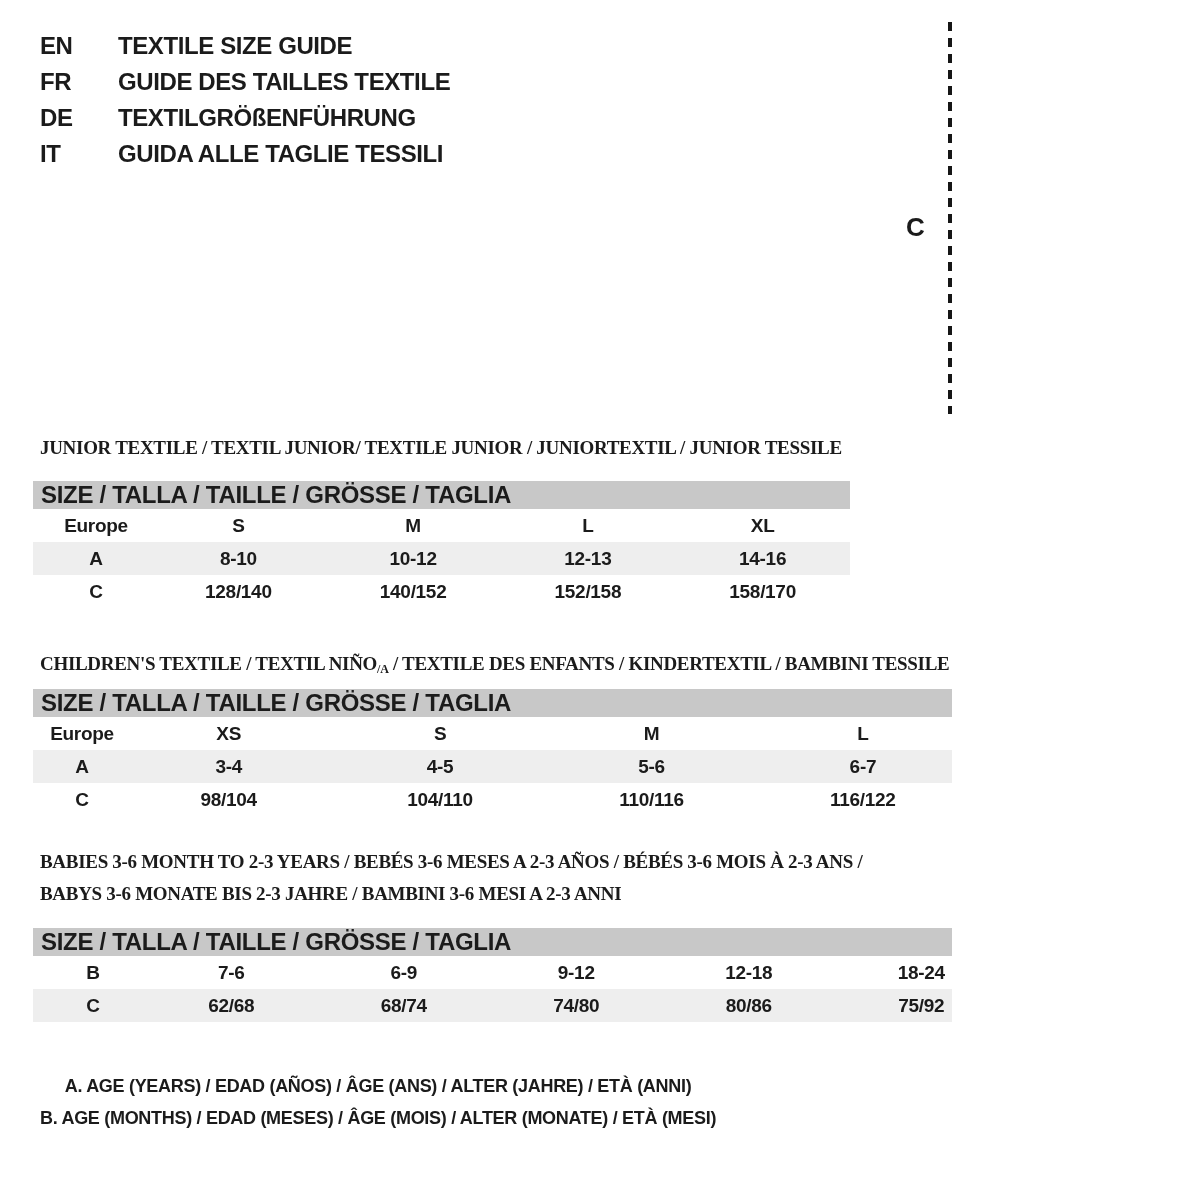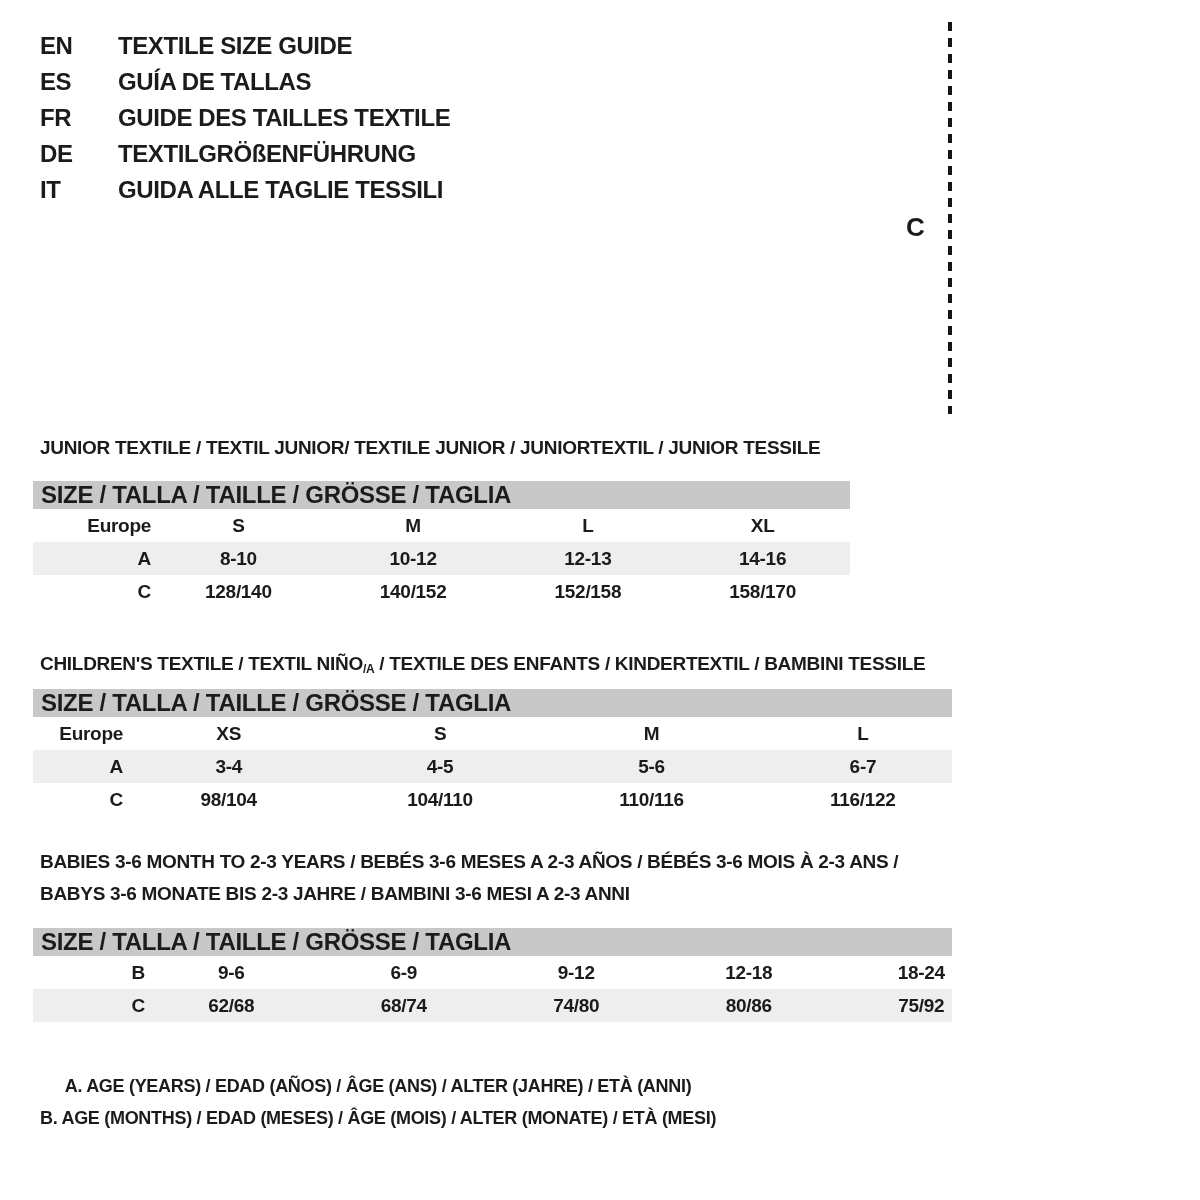--- a/index.html
+++ b/index.html
@@ -23,36 +23,36 @@
 
   
   .measure-line{
     position:absolute;left:948px;top:22px;width:5px;height:392px;
     background:repeating-linear-gradient(to bottom,#161616 0 9px,transparent 9px 16px);
   }
   .measure-label{position:absolute;left:906px;top:212px;font-size:26px;}
   .baby-svg{position:absolute;left:962px;top:15px;}
 
   
-  .heading{position:absolute;left:40px;font-size:19px;letter-spacing:-0.3px;white-space:nowrap;}
+  .heading{position:absolute;left:40px;font-size:19px;letter-spacing:-0.3px;white-space:nowrap;font-family:Liberation Serif, serif;}
   .h1{top:437px;}
   .h2{top:645px;margin-top:8px;}
   .h3a{top:851px;}
   .h3b{top:883px;}
   .subscript{font-size:12px;vertical-align:-3px;}
 
   
   .table{position:absolute;left:33px;}
   .thead{
     background:var(--header-bar);height:28px;line-height:28px;
     padding-left:8px;font-size:24px;letter-spacing:-0.3px;
   }
   .trow{display:grid;height:33px;align-items:center;font-size:19px;letter-spacing:-0.3px;}
   .trow span{text-align:center;}
-  .trow .tlabel{text-align:right;padding-left:8px;}
+  .trow .tlabel{text-align:center;padding-left:8px;}
   .stripe{background:var(--row-stripe);}
   .t1{width:817px;top:481px;}
   .t1 .trow{grid-template-columns:118px repeat(4,1fr);}
   .t2{width:1147px;top:689px;}
   .t2 .trow{grid-template-columns:90px repeat(5,1fr);}
   .t3{width:1147px;top:928px;}
   .t3 .trow{grid-template-columns:112px repeat(6,1fr);}
 
   
   .legend{position:absolute;left:40px;top:1070px;text-align:center;}
@@ -60,24 +60,20 @@
 </style>
 </head>
 <body>
 
 <div class="canvas">
 
   <div class="lang-list">
     <div class="lang-row">
       <span class="lang-code">EN</span>
       <span class="lang-label">TEXTILE SIZE GUIDE</span>
-    </div>
-    <div class="lang-row">
-      <span class="lang-code">ES</span>
-      <span class="lang-label">GUÍA DE TALLAS</span>
     </div>
     <div class="lang-row">
       <span class="lang-code">FR</span>
       <span class="lang-label">GUIDE DES TAILLES TEXTILE</span>
     </div>
     <div class="lang-row">
       <span class="lang-code">DE</span>
       <span class="lang-label">TEXTILGRÖßENFÜHRUNG</span>
     </div>
     <div class="lang-row">
@@ -161,21 +157,21 @@
       <span>122/110</span>
     </div>
   </div>
 
   <div class="heading h3a">BABIES 3-6 MONTH TO 2-3 YEARS / BEBÉS 3-6 MESES A 2-3 AÑOS / BÉBÉS 3-6 MOIS À 2-3 ANS /</div>
   <div class="heading h3b">BABYS 3-6 MONATE BIS 2-3 JAHRE / BAMBINI 3-6 MESI A 2-3 ANNI</div>
   <div class="table t3">
     <div class="thead">SIZE / TALLA / TAILLE / GRÖSSE / TAGLIA</div>
     <div class="trow">
       <span class="tlabel">B</span>
-      <span>9-6</span>
+      <span>7-6</span>
       <span>6-9</span>
       <span>9-12</span>
       <span>12-18</span>
       <span>18-24</span>
       <span>24-36</span>
     </div>
     <div class="trow stripe">
       <span class="tlabel">C</span>
       <span>62/68</span>
       <span>68/74</span>

